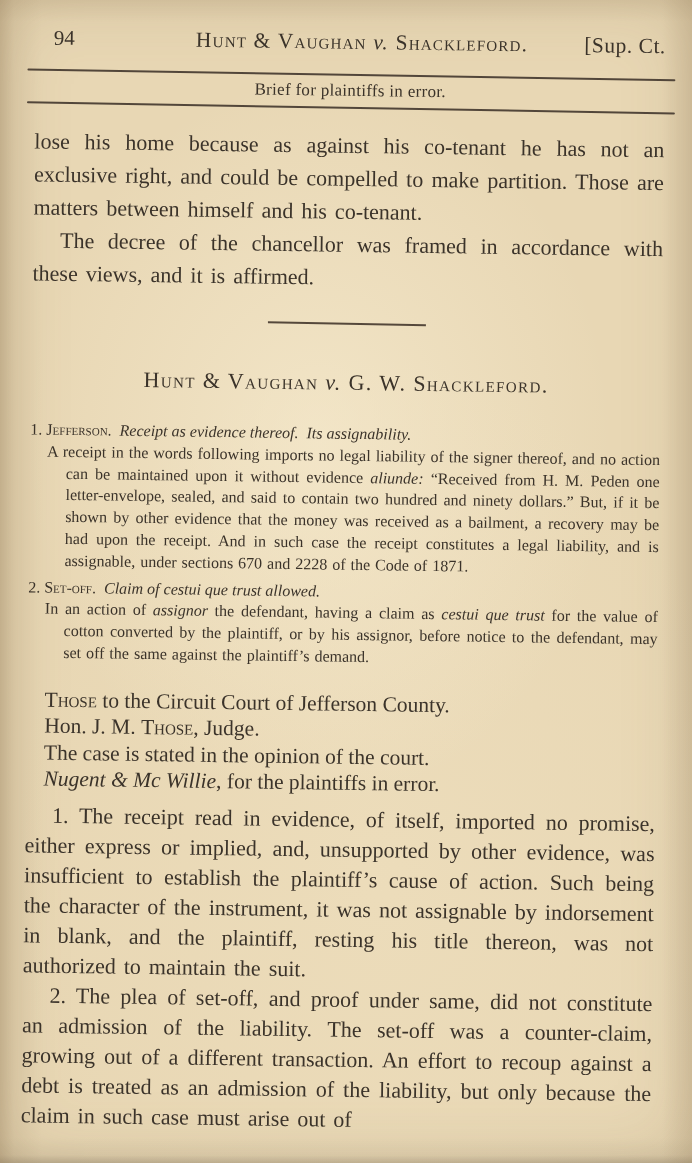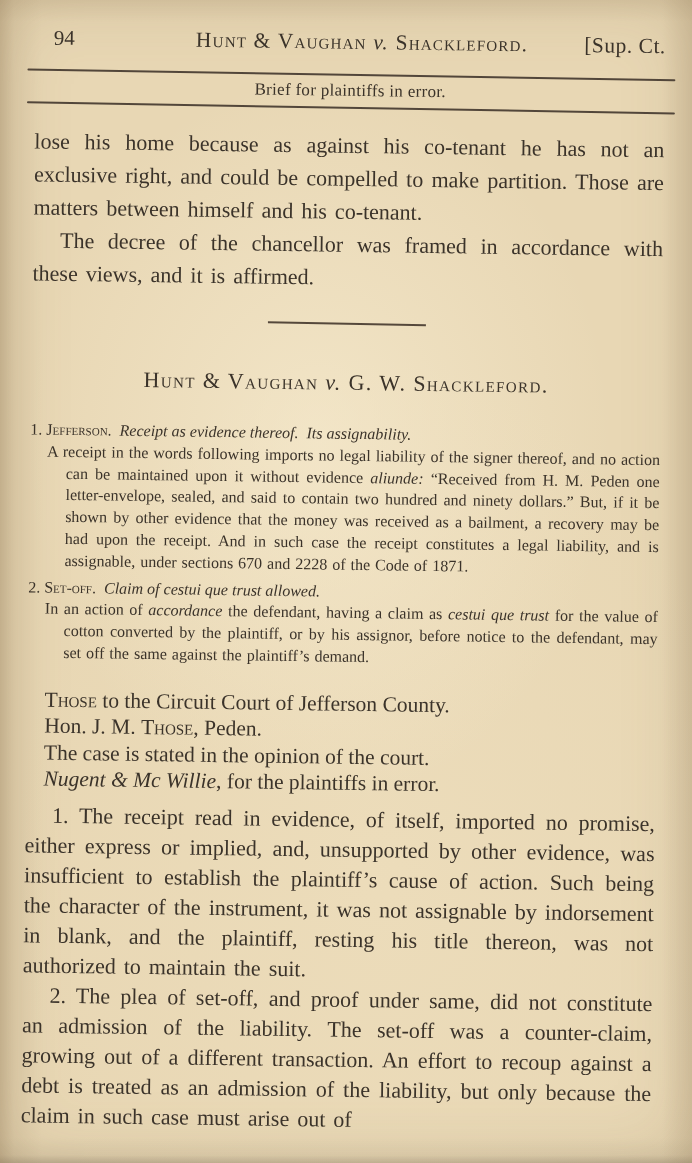--- a/index.html
+++ b/index.html
@@ -90,27 +90,27 @@
 
     <h2 class="case-title"><span class="sc">Hunt &amp; Vaughan </span><span class="it">v.</span><span class="sc"> G. W. Shackleford.</span></h2>
 
     <div class="headnotes">
       <div class="headnote">
         <div class="hn-head"><span>1. </span><span class="sc">Jefferson.</span><span>  </span><span class="it">Receipt as evidence thereof.  Its assignability.</span></div>
         <div class="hn-body"><span>A receipt in the words following imports no legal liability of the signer thereof, and no action can be maintained upon it without evidence </span><span class="it">aliunde:</span><span> “Received from H. M. Peden one letter-envelope, sealed, and said to contain two hundred and ninety dollars.”  But, if it be shown by other evidence that the money was received as a bailment, a recovery may be had upon the receipt.  And in such case the receipt constitutes a legal liability, and is assignable, under sections 670 and 2228 of the Code of 1871.</span></div>
       </div>
       <div class="headnote">
         <div class="hn-head"><span>2. </span><span class="sc">Set-off.</span><span>  </span><span class="it">Claim of cestui que trust allowed.</span></div>
-        <div class="hn-body"><span>In an action of </span><span class="it">accordance</span><span> the defendant, having a claim as </span><span class="it">cestui que trust</span><span> for the value of cotton converted by the plaintiff, or by his assignor, before notice to the defendant, may set off the same against the plaintiff’s demand.</span></div>
+        <div class="hn-body"><span>In an action of </span><span class="it">assignor</span><span> the defendant, having a claim as </span><span class="it">cestui que trust</span><span> for the value of cotton converted by the plaintiff, or by his assignor, before notice to the defendant, may set off the same against the plaintiff’s demand.</span></div>
       </div>
     </div>
 
     <div class="proc">
       <p class="proc-line"><span class="sc">Those</span><span> to the Circuit Court of Jefferson County.</span></p>
-      <p class="proc-line"><span>Hon. J. M. </span><span class="sc">Those</span><span>, Peden.</span></p>
+      <p class="proc-line"><span>Hon. J. M. </span><span class="sc">Those</span><span>, Judge.</span></p>
       <p class="proc-line"><span>The case is stated in the opinion of the court.</span></p>
       <p class="proc-line"><span class="it">Nugent &amp; Mc Willie</span><span>, for the plaintiffs in error.</span></p>
     </div>
 
     <p class="body arg p-ind">1. The receipt read in evidence, of itself, imported no promise, either express or implied, and, unsupported by other evidence, was insufficient to establish the plaintiff’s cause of action.  Such being the character of the instrument, it was not assignable by indorsement in blank, and the plaintiff, resting his title thereon, was not authorized to maintain the suit.</p>
     <p class="body arg arg2 p-ind">2. The plea of set-off, and proof under same, did not constitute an admission of the liability.  The set-off was a counter-claim, growing out of a different transaction.  An effort to recoup against a debt is treated as an admission of the liability, but only because the claim in such case must arise out of</p>
 
   </div>
 </div>
 

